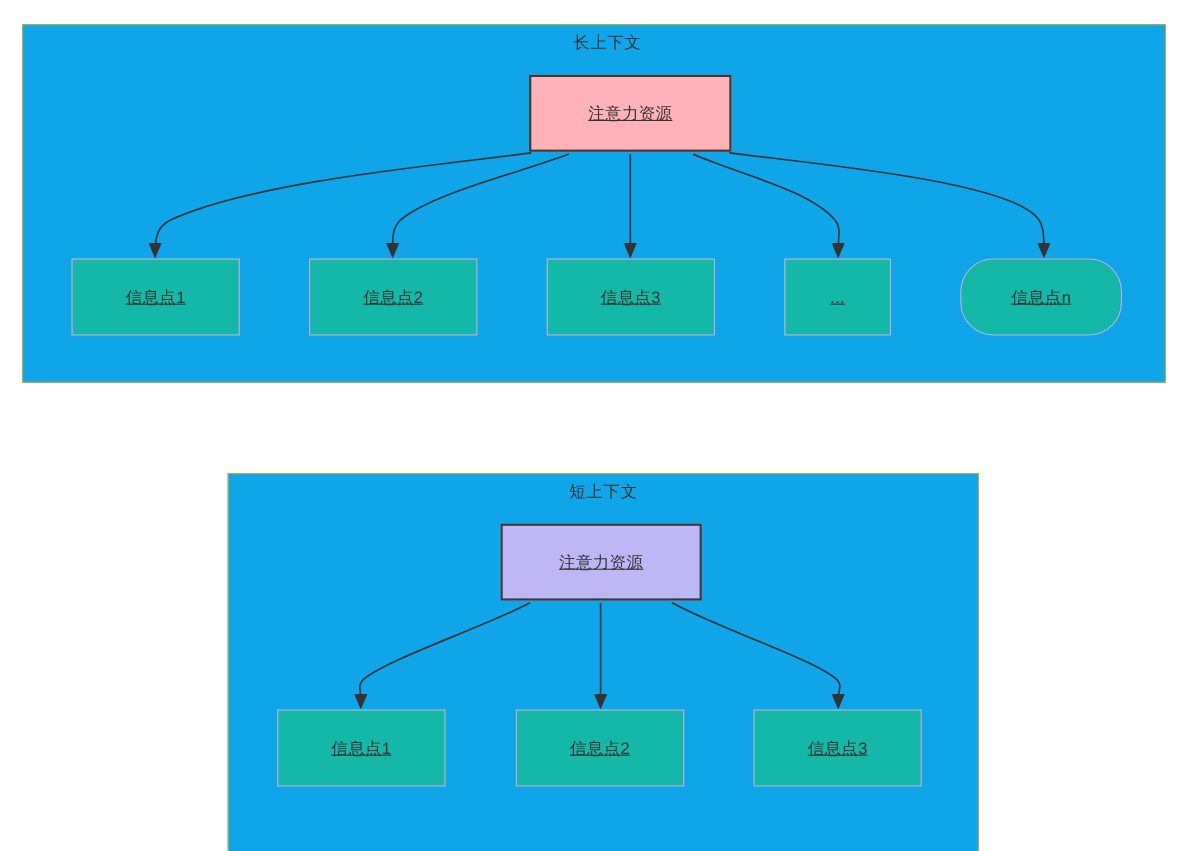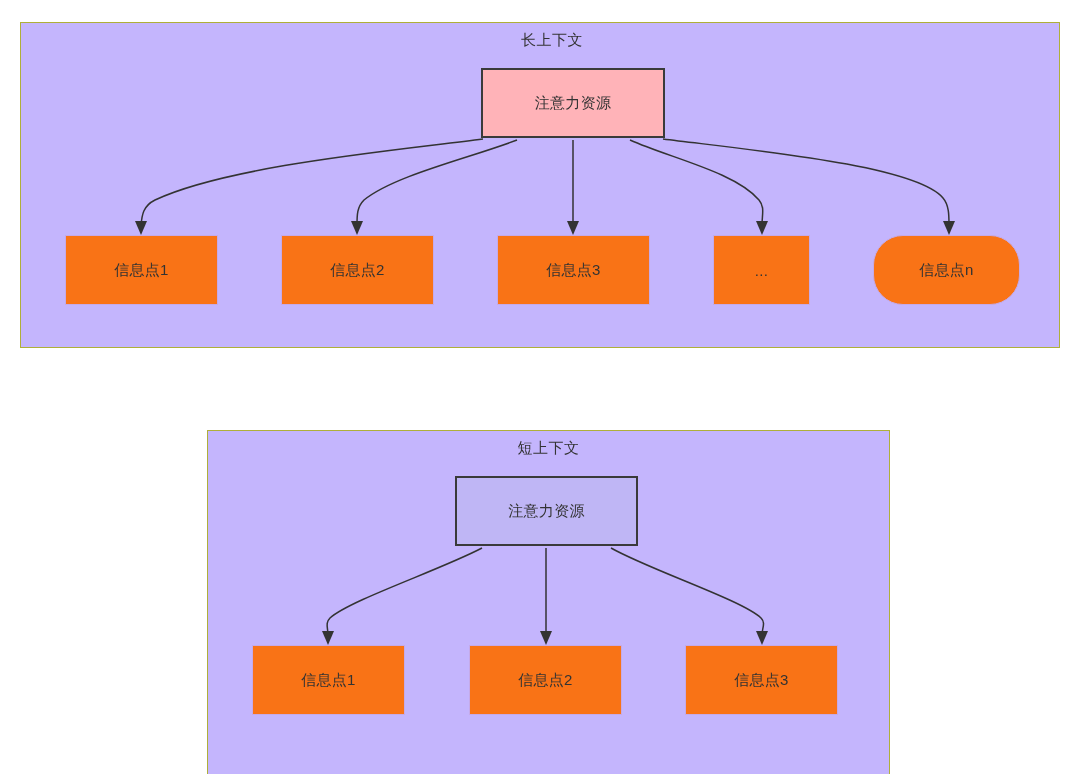--- a/index.html
+++ b/index.html
@@ -16,21 +16,21 @@
   }
   .canvas {
     position: absolute;
     left: 0; top: 0;
     width: 1080px;
     height: 774px;
   }
   
   .container {
     position: absolute;
-    background: #c4b5fd;
+    background: #0ea5e9;
     border: 1.6px solid #AFAF39;
     box-sizing: border-box;
   }
   #container-long {
     left: 20px;  top: 22px;
     width: 1040px; height: 326px;
   }
   #container-short {
     left: 207px; top: 430px;
     width: 683px; height: 413px;
@@ -52,31 +52,32 @@
   .node {
     position: absolute;
     box-sizing: border-box;
     display: flex;
     align-items: center;
     justify-content: center;
     font-size: 15px;
     color: #333333;
     letter-spacing: 0.3px;
     text-align: center;
+    text-decoration: underline;
   }
   .node-attention-pink {
     background: #FFB3B8;
     border: 2.4px solid #3A3A3A;
   }
   .node-attention-purple {
     background: #BFB6F5;
     border: 2.4px solid #3A3A3A;
   }
   .node-info {
-    background: #f97316;
+    background: #14b8a6;
     border: 1.7px solid #C5AAE8;
   }
 
   
   #node-long-attention { left: 481px; top: 68px;  width: 184px; height: 70px; }
   #node-long-info-1    { left: 65px;  top: 235px; width: 153px; height: 70px; }
   #node-long-info-2    { left: 281px; top: 235px; width: 153px; height: 70px; }
   #node-long-info-3    { left: 497px; top: 235px; width: 153px; height: 70px; }
   #node-long-info-4    { left: 713px; top: 235px; width: 97px;  height: 70px; }
   #node-long-info-5    { left: 873px; top: 235px; width: 147px; height: 70px; border-radius: 30px; }

